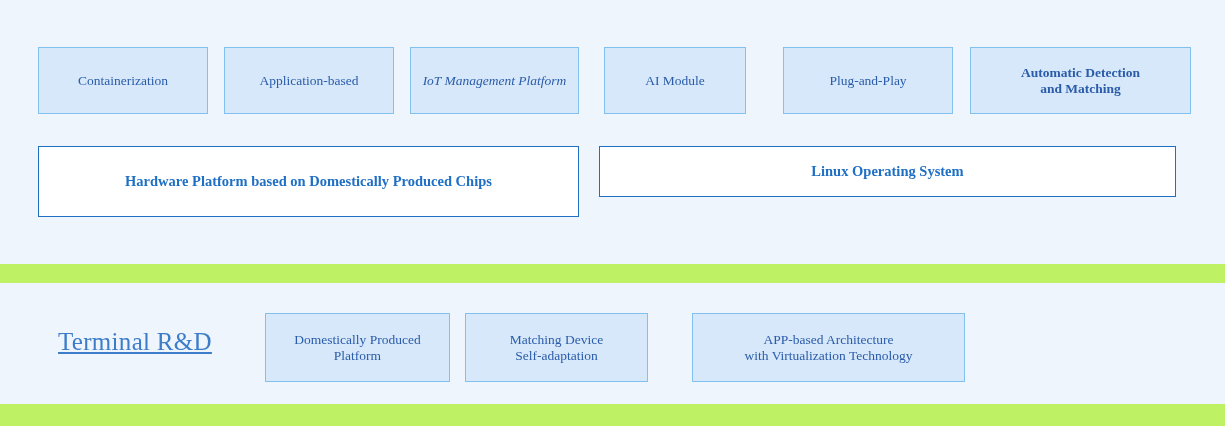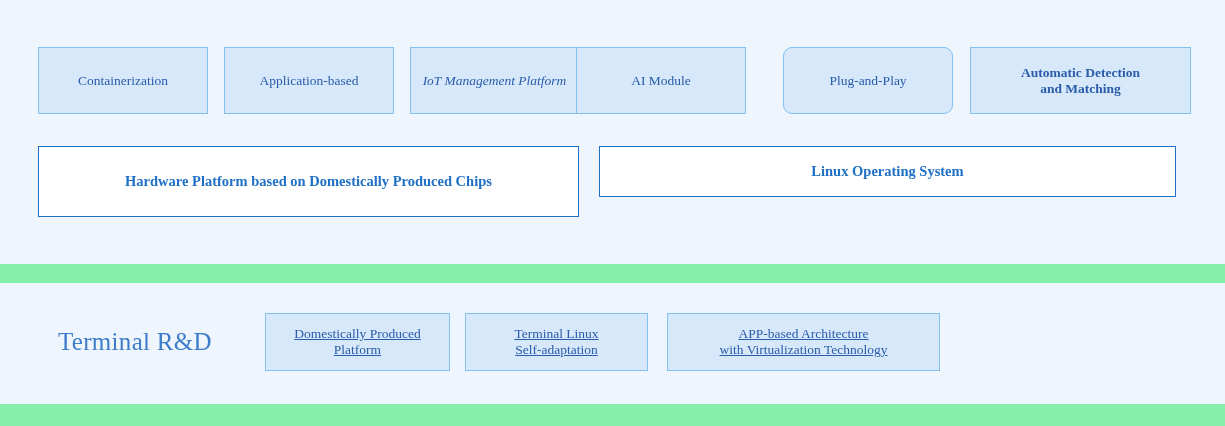--- a/index.html
+++ b/index.html
@@ -12,21 +12,21 @@
     height: 426px;
     font-family: "Liberation Serif", "DejaVu Serif", serif;
     position: relative;
     overflow: hidden;
   }
 
   .canvas {
     position: relative;
     width: 1225px;
     height: 426px;
-    background: #86efac;
+    background: #bef264;
   }
 
   
   .panel {
     position: absolute;
     left: 0;
     width: 1225px;
     background: #eff5fd;
   }
   .panel-top {
@@ -75,48 +75,48 @@
   }
 
   
   .row-chips .chip {
     top: 47px;
     height: 67px;
   }
   .chip-1 { left: 38px;   width: 170px; }
   .chip-2 { left: 224px;  width: 170px; align-items: center; }
   .chip-3 { left: 410px;  width: 169px; font-style: italic; }
-  .chip-4 { left: 576px;  width: 170px; }
-  .chip-5 { left: 783px;  width: 170px; border-radius: 9px; }
+  .chip-4 { left: 604px;  width: 142px; }
+  .chip-5 { left: 783px;  width: 170px; }
   .chip-6 { left: 970px;  width: 221px; font-weight: bold; }
 
   
   .bar-1 { left: 38px;  top: 146px; width: 541px; height: 71px; }
   .bar-2 { left: 599px; top: 146px; width: 577px; height: 51px; }
 
   
   .section-title {
     position: absolute;
     left: 58px;
     top: 328px;
     width: 190px;
     color: #3d7cc9;
     font-size: 25px;
     letter-spacing: 0.3px;
     white-space: nowrap;
+    text-decoration: underline;
   }
 
   .row-bottom .chip {
     top: 313px;
-    height: 58px;
-    text-decoration: underline;
+    height: 69px;
   }
   .bchip-1 { left: 265px; width: 185px; }
   .bchip-2 { left: 465px; width: 183px; }
-  .bchip-3 { left: 667px; width: 273px; }
+  .bchip-3 { left: 692px; width: 273px; }
 </style>
 </head>
 <body>
 
 <div class="canvas">
 
   <div class="panel panel-top"></div>
 
   <div class="row-chips">
     <div class="box chip chip-1">
@@ -152,21 +152,21 @@
   <div class="panel panel-bottom"></div>
 
   <div class="section-title">Terminal R&amp;D</div>
 
   <div class="row-bottom">
     <div class="box chip bchip-1">
       <span class="label">Domestically Produced
 Platform</span>
     </div>
     <div class="box chip bchip-2">
-      <span class="label">Terminal Linux
+      <span class="label">Matching Device
 Self-adaptation</span>
     </div>
     <div class="box chip bchip-3">
       <span class="label">APP-based Architecture
 with Virtualization Technology</span>
     </div>
   </div>
 
 </div>
 

